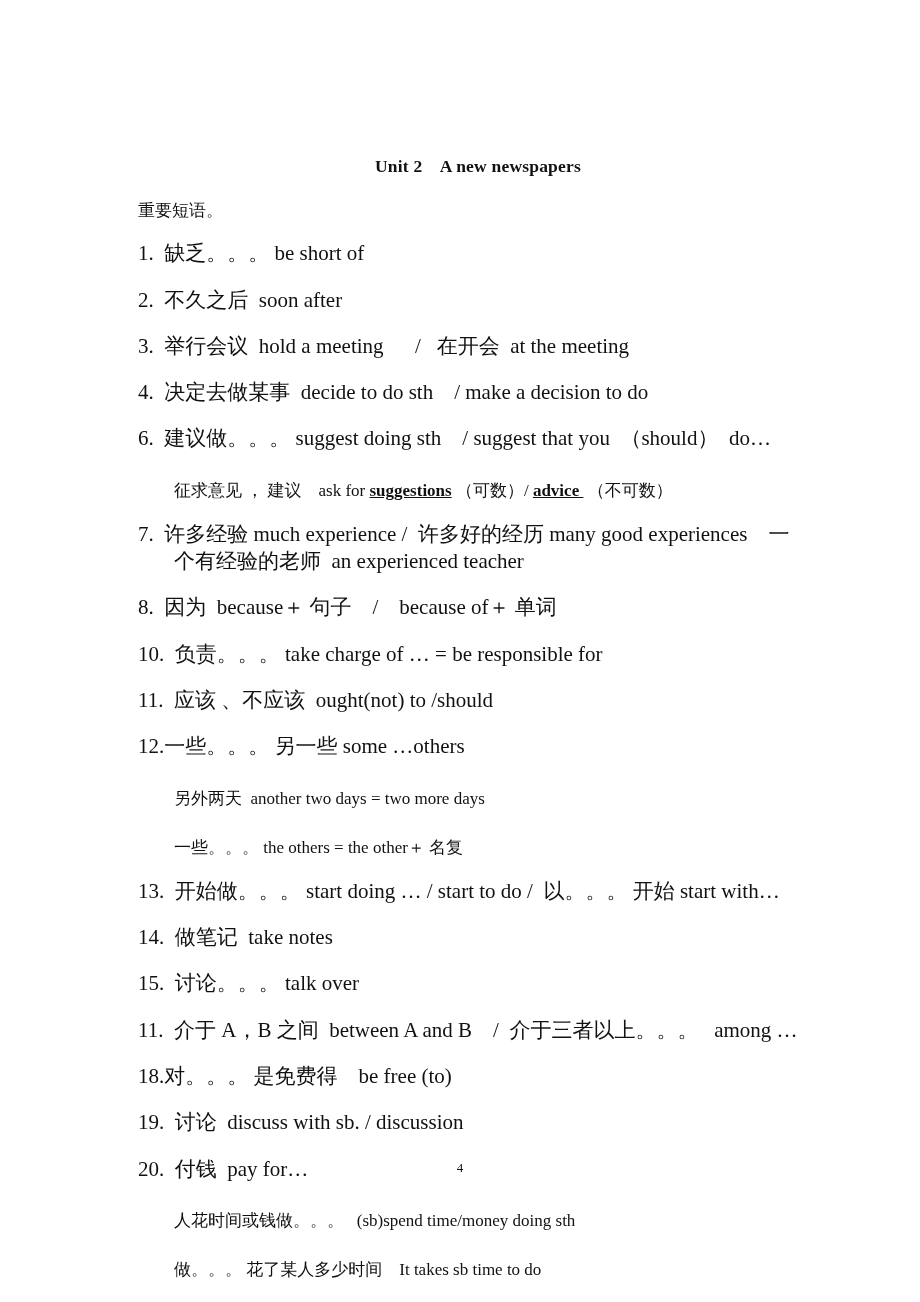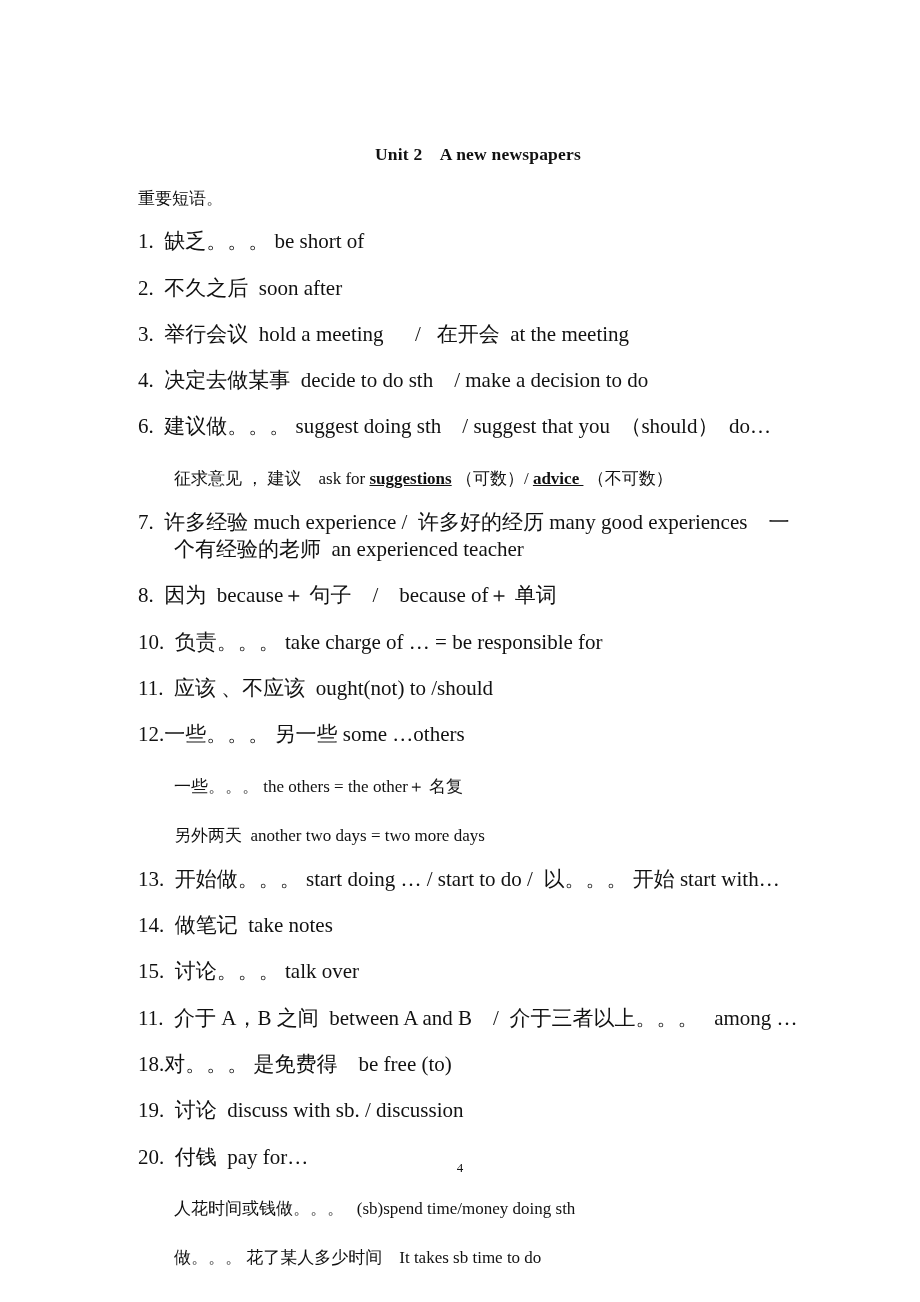--- a/index.html
+++ b/index.html
@@ -27,21 +27,21 @@
     position: absolute;
     left: 138px;
     top: 144px;
     width: 660px;
   }
   .doc-title {
     font-size: 17.5px;
     font-weight: bold;
     text-align: center;
     letter-spacing: 0.2px;
-    margin: 0 0 0 0;
+    margin: 12px 0 0 0;
     padding-left: 20px;
     white-space: pre;
     line-height: 1.25;
   }
   .section-head {
     font-size: 17px;
     margin-top: 23px;
     line-height: 1.2;
   }
   .item {
@@ -109,22 +109,22 @@
     <div class="item"><span class="num">7.</span><span class="txt">  许多经验 much experience /  许多好的经历 many good experiences    一个有经验的老师  an experienced teacher</span></div>
 
     <div class="item"><span class="num">8.</span><span class="txt">  因为  because＋ 句子    /    because of＋ 单词</span></div>
 
 
     <div class="item"><span class="num">10.</span><span class="txt">  负责。。。 take charge of … = be responsible for</span></div>
 
     <div class="item"><span class="num">11.</span><span class="txt">  应该 、不应该  ought(not) to /should</span></div>
 
     <div class="item tight-num"><span class="num">12.</span><span class="txt">一些。。。 另一些 some …others</span></div>
+    <div class="subline">另外两天  another two days = two more days</div>
     <div class="subline">一些。。。 the others = the other＋ 名复</div>
-    <div class="subline">另外两天  another two days = two more days</div>
 
     <div class="item"><span class="num">13.</span><span class="txt">  开始做。。。 start doing … / start to do /  以。。。 开始 start with…</span></div>
 
     <div class="item"><span class="num">14.</span><span class="txt">  做笔记  take notes</span></div>
 
     <div class="item"><span class="num">15.</span><span class="txt">  讨论。。。 talk over</span></div>
 
     <div class="item"><span class="num">11.</span><span class="txt">  介于 A，B 之间  between A and B    /  介于三者以上。。。   among …</span></div>
 
 

